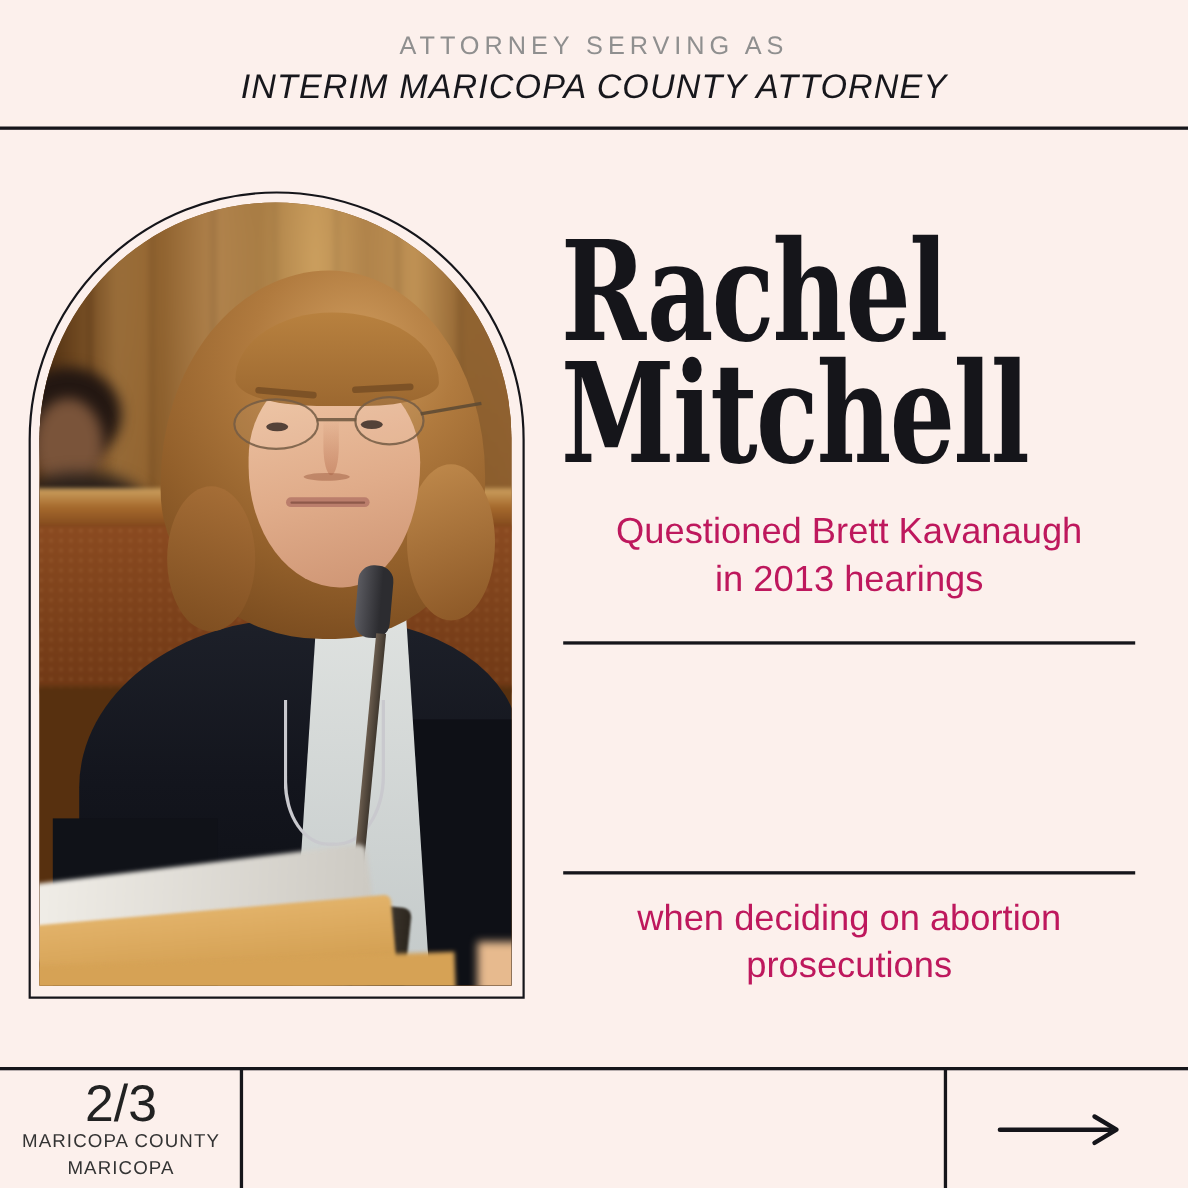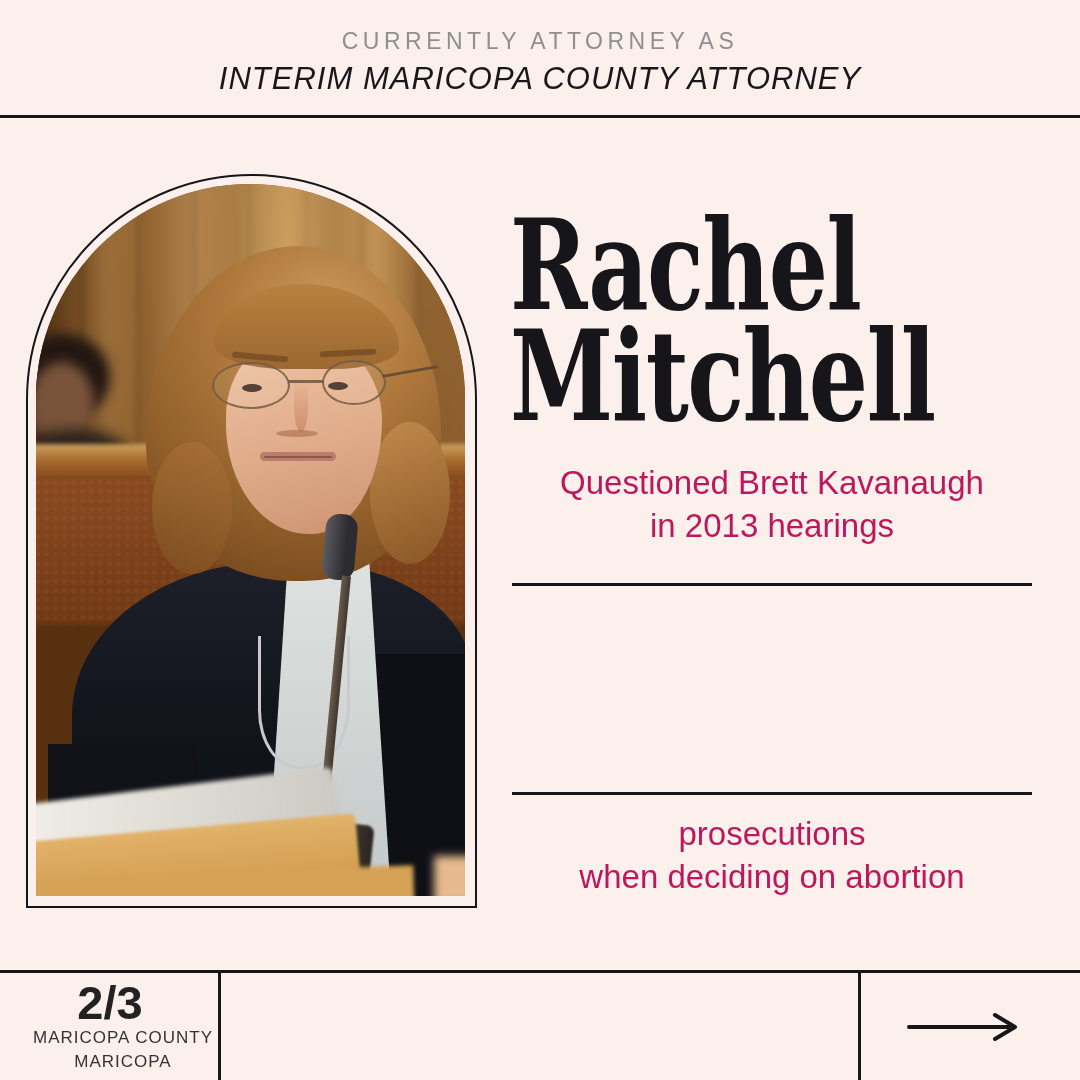--- a/index.html
+++ b/index.html
@@ -27,23 +27,23 @@
   .fact-3{top:812px;}
   .divider{left:512px;width:520px;height:2.5px;}
   .div-1{top:583px;}
   .div-2{top:792px;}
 
   
   .footer-rule{top:970px;left:0;width:1080px;height:3px;}
   .vdiv{top:970px;width:3px;height:110px;background:#16161b;}
   .vdiv-1{left:218px;}
   .vdiv-2{left:858px;}
-  .page-ind{top:978px;left:0;width:220px;text-align:center;font-weight:700;font-size:47px;line-height:50px;color:#222;}
+  .page-ind{top:978px;left:0;width:220px;text-align:center;font-weight:400;font-size:47px;line-height:50px;color:#222;}
   .series{top:1026px;left:0;width:220px;text-align:center;font-weight:300;font-size:17px;line-height:24px;
-          letter-spacing:1px;color:#333;padding-left:13px;}
+          letter-spacing:1px;color:#333;}
   .series span{display:block;}
   .handle{top:1008px;left:220px;width:638px;text-align:center;font-family:"DejaVu Serif",serif;font-weight:bold;
           font-size:30px;line-height:36px;letter-spacing:1px;color:#15151a;}
   .next-arrow{top:1010px;left:905px;width:128px;height:34px;cursor:pointer;}
 
   
   .photo-frame{top:174px;left:26px;width:451px;height:734px;border:2.5px solid #15151a;
                border-radius:226px 226px 0 0;box-sizing:border-box;}
   .photo{top:184px;left:36px;width:429px;height:712px;border-radius:215px 215px 0 0;
          overflow:hidden;background:#8a5a28;}
@@ -110,21 +110,21 @@
   .manila1{left:-22px;top:644px;width:345px;height:78px;background:linear-gradient(#e2b269,#cd9849);
            transform:rotate(-5deg);border-radius:6px;filter:blur(1.5px);}
   .manila2{left:-12px;top:688px;width:390px;height:42px;background:#d6a255;transform:rotate(-2deg);filter:blur(2px);}
   .corner-tan{left:398px;top:672px;width:58px;height:48px;background:#e7ba8e;filter:blur(4px);}
 </style>
 </head>
 <body>
 
 <div class="card">
 
-  <div class="abs eyebrow">CURRENTLY ATTORNEY AS</div>
+  <div class="abs eyebrow">ATTORNEY SERVING AS</div>
   <div class="abs role">INTERIM MARICOPA COUNTY ATTORNEY</div>
   <div class="abs rule header-rule"></div>
 
   <div class="abs photo-frame"></div>
   <div class="abs photo">
     <div class="abs wood"></div>
     <div class="abs bgp-hair"></div>
     <div class="abs bgp-face"></div>
     <div class="abs bgp-body"></div>
     <div class="abs dais-rail"></div>
@@ -167,22 +167,22 @@
     <span>Mitchell</span>
   </h1>
 
   <div class="abs fact fact-1">
     <span>Questioned Brett Kavanaugh</span>
     <span>in 2013 hearings</span>
   </div>
   <div class="abs rule divider div-1"></div>
   <div class="abs rule divider div-2"></div>
   <div class="abs fact fact-3">
+    <span>when deciding on abortion</span>
     <span>prosecutions</span>
-    <span>when deciding on abortion</span>
   </div>
 
   <div class="abs rule footer-rule"></div>
   <div class="abs vdiv vdiv-1"></div>
   <div class="abs vdiv vdiv-2"></div>
   <div class="abs page-ind">2/3</div>
   <div class="abs series">
     <span>MARICOPA COUNTY</span>
     <span>MARICOPA</span>
   </div>

